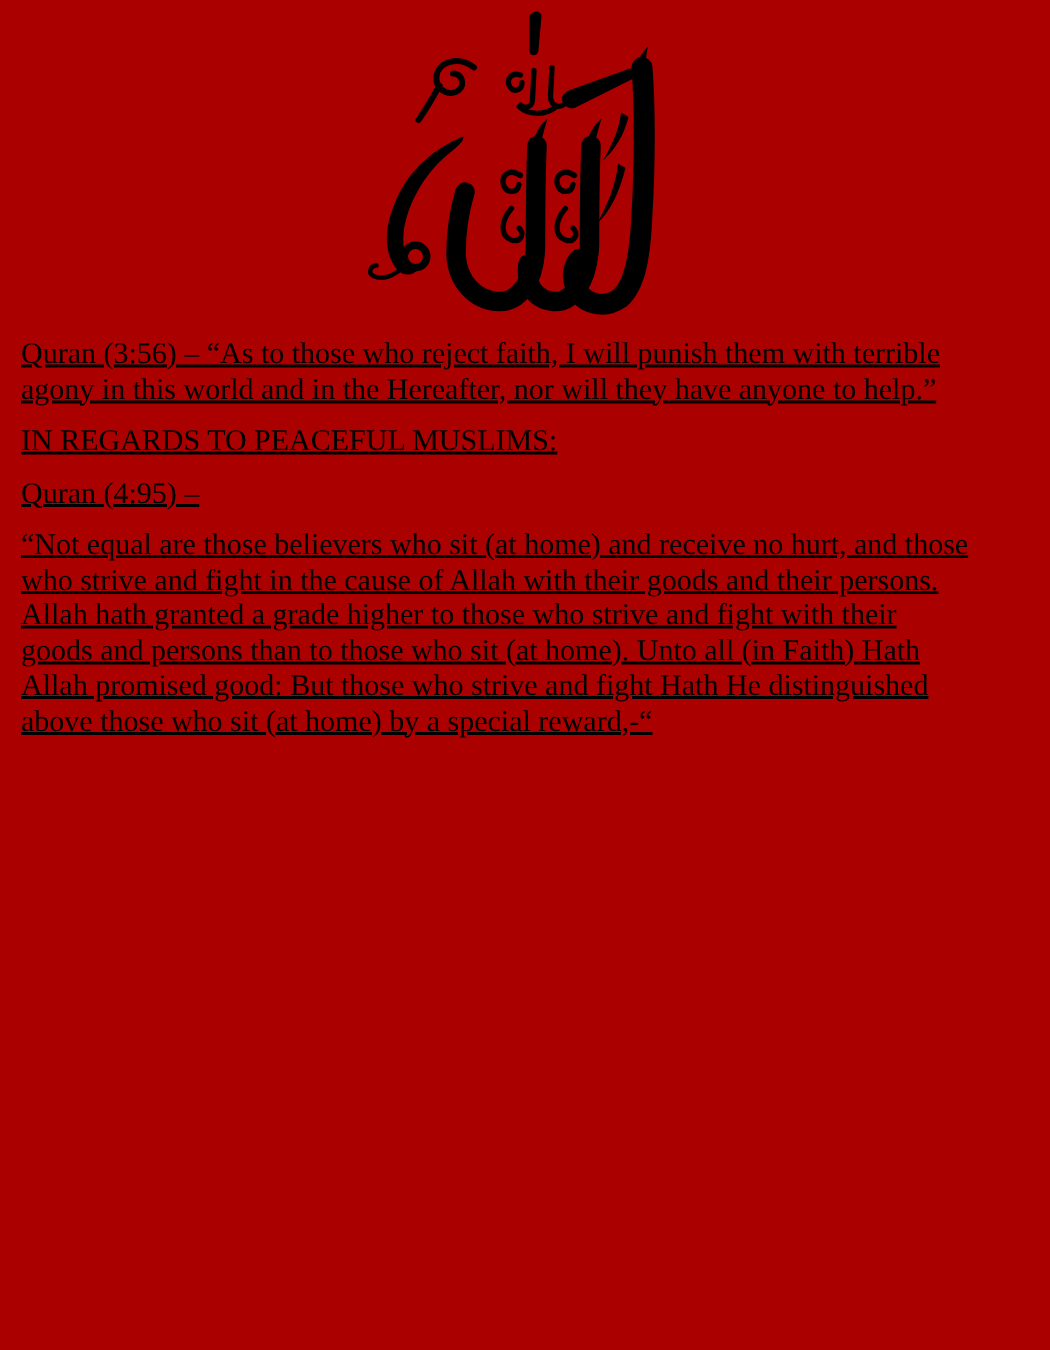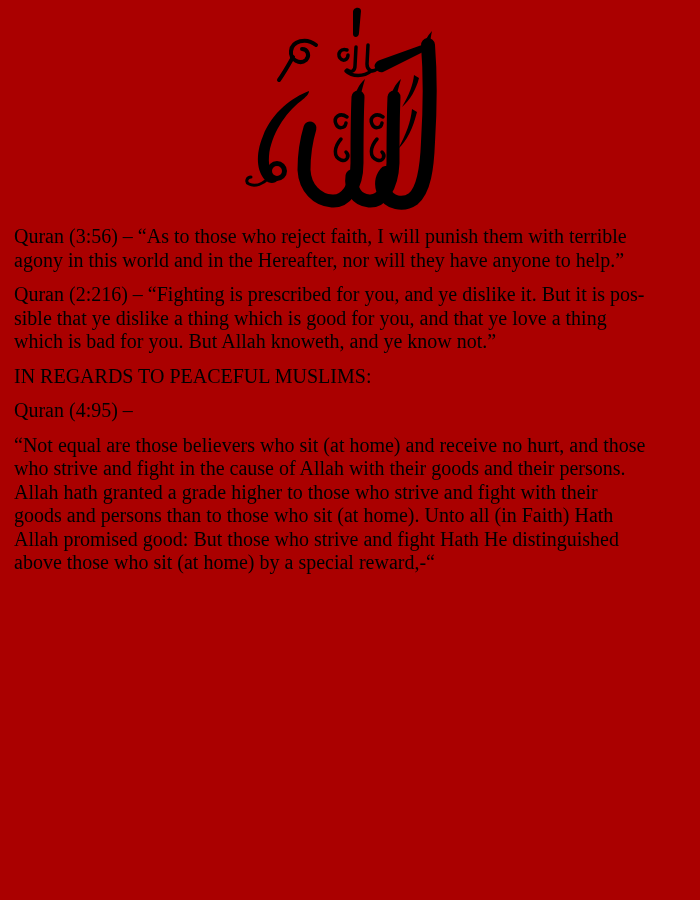--- a/index.html
+++ b/index.html
@@ -12,20 +12,21 @@
   }
   .art {
     position: absolute; top: 0; left: 0;
     width: 700px; height: 220px;
   }
   .content {
     position: absolute;
     left: 14px; top: 225px;
     width: 686px;
     color: #000000;
+    text-decoration: underline;
   }
   .content p {
     font: 20px/23.5px "Liberation Serif", serif;
     color: #000000;
     margin: 0 0 11px 0;
     white-space: pre;
   }
   .section-heading { margin-top: 10px !important; }
 </style>
 </head>
@@ -73,23 +74,20 @@
 
       <path stroke-width="3.5" d="M383,117 C376,112 369,117 372,124 C374,129 381,129 382,123"></path>
       <path stroke-width="3.5" d="M377,139 C370,147 369,157 377,160 C383,162 386,156 382,152"></path>
     </g>
   </svg>
 </div>
 
 <div class="content">
   <p>Quran (3:56) – “As to those who reject faith, I will punish them with terrible
 agony in this world and in the Hereafter, nor will they have anyone to help.”</p>
-  <p>Quran (2:216) – “Fighting is prescribed for you, and ye dislike it. But it is pos-
-sible that ye dislike a thing which is good for you, and that ye love a thing
-which is bad for you. But Allah knoweth, and ye know not.”</p>
   <p class="section-heading">IN REGARDS TO PEACEFUL MUSLIMS:</p>
   <p>Quran (4:95) –</p>
   <p>“Not equal are those believers who sit (at home) and receive no hurt, and those
 who strive and fight in the cause of Allah with their goods and their persons.
 Allah hath granted a grade higher to those who strive and fight with their
 goods and persons than to those who sit (at home). Unto all (in Faith) Hath
 Allah promised good: But those who strive and fight Hath He distinguished
 above those who sit (at home) by a special reward,-“</p>
 </div>
 

